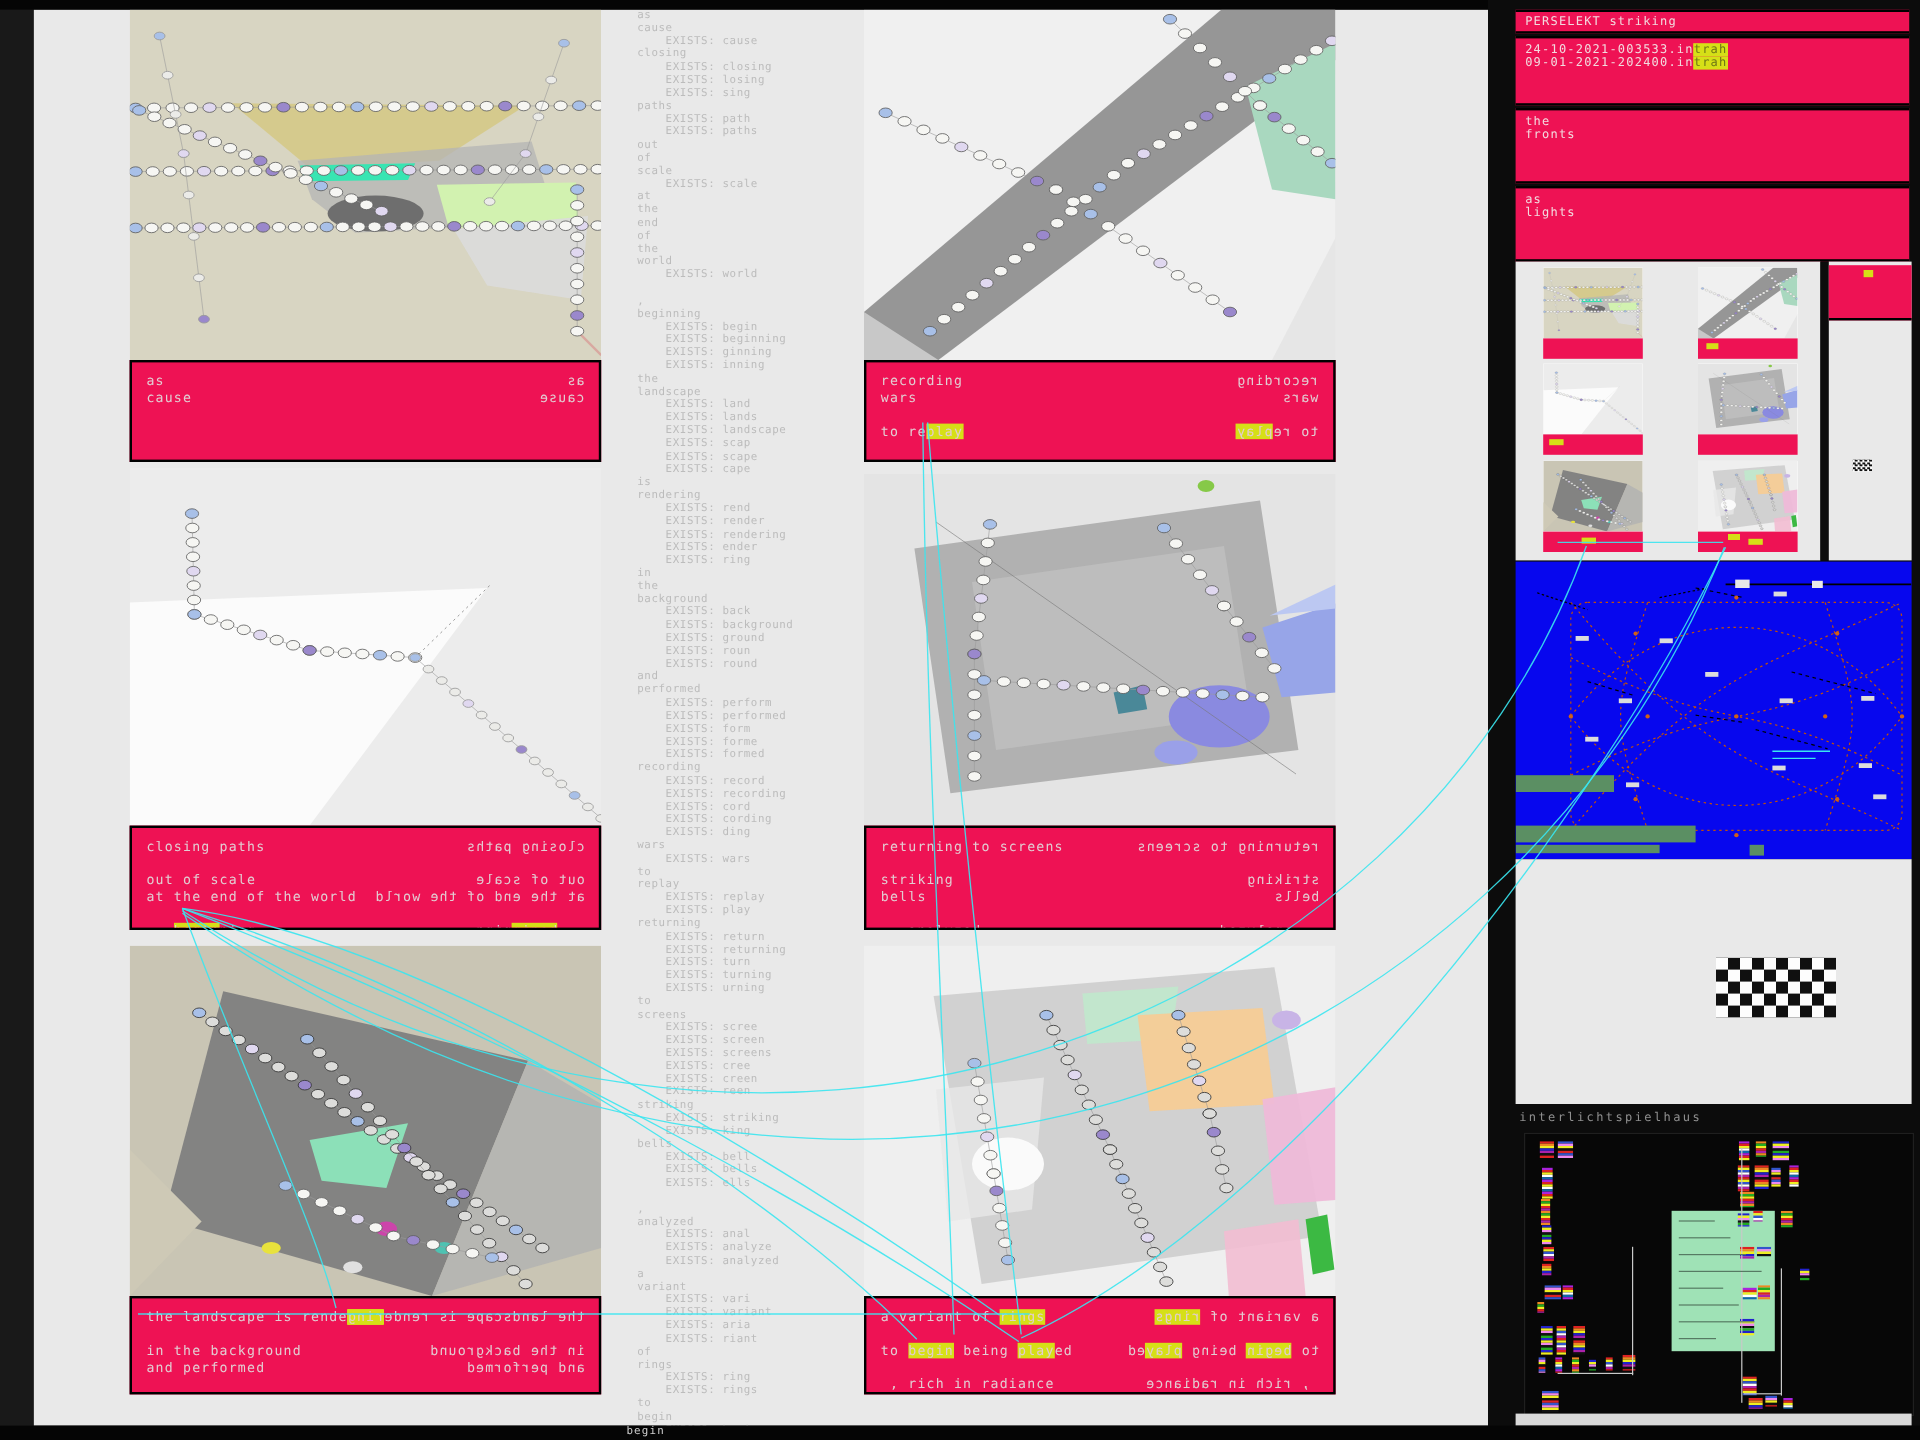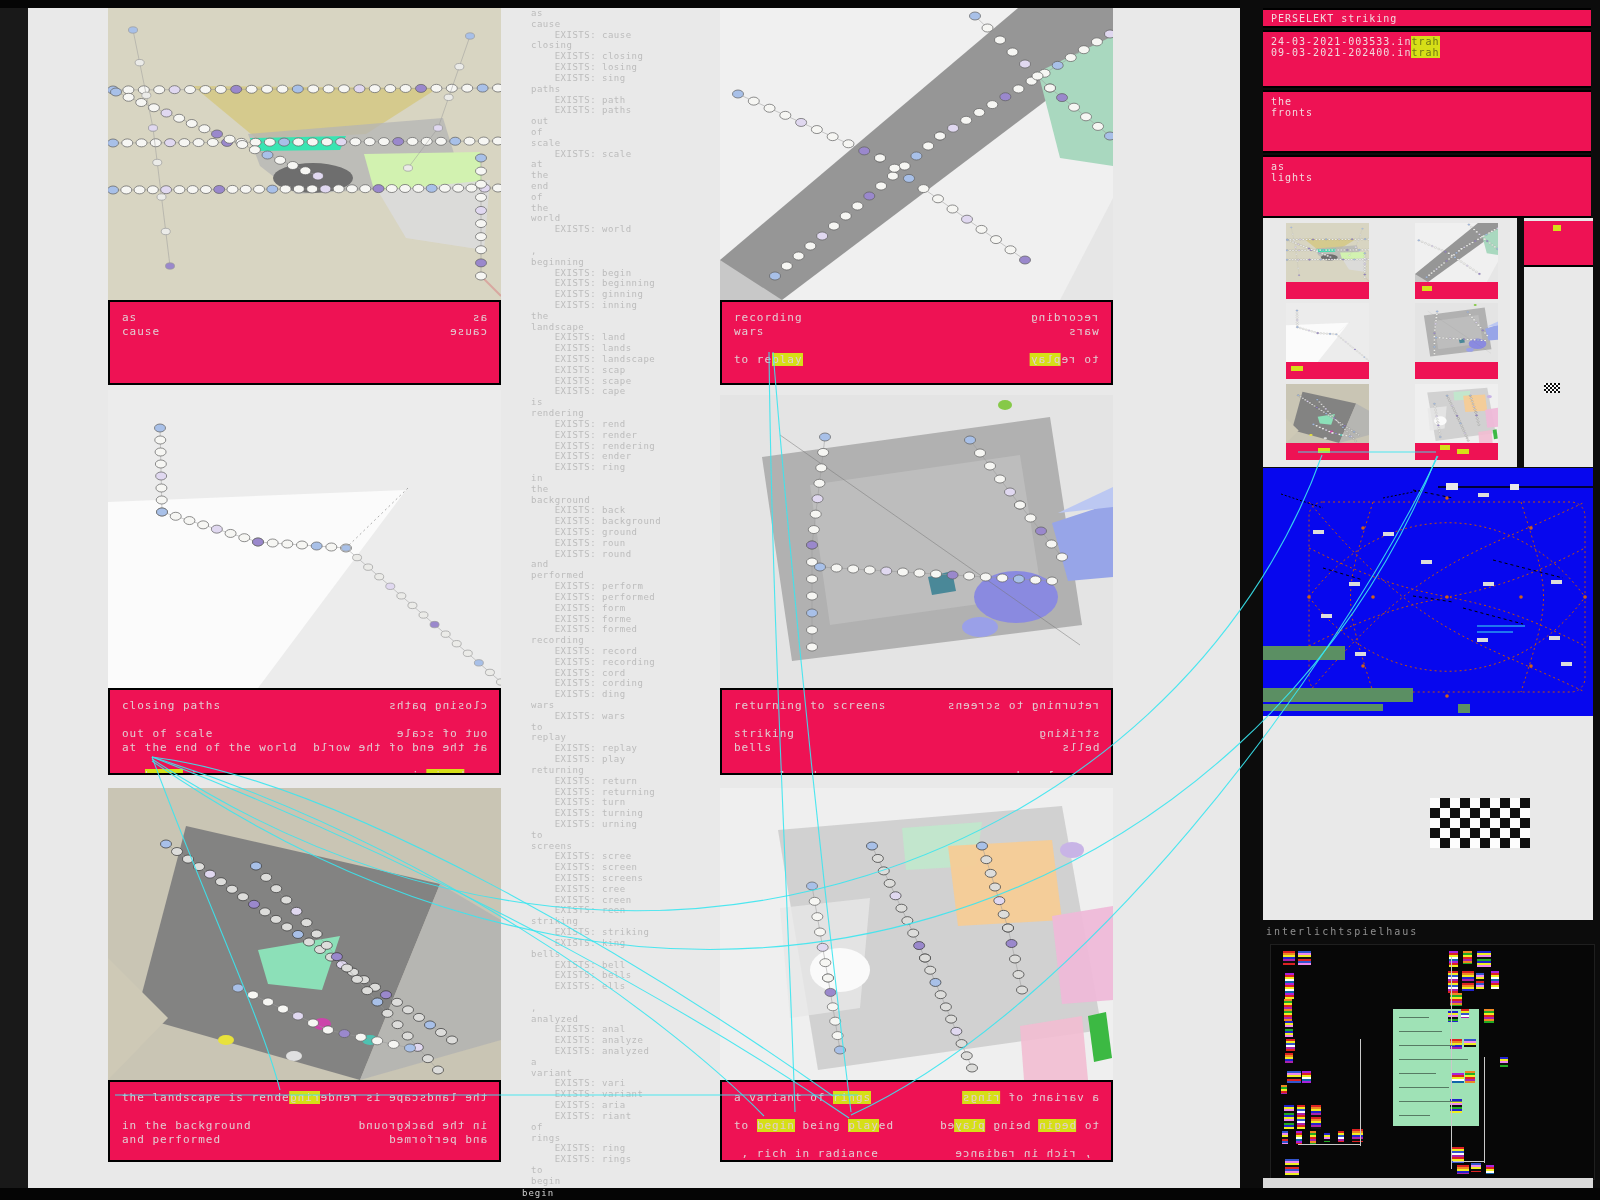--- a/index.html
+++ b/index.html
@@ -718,21 +718,21 @@
     EXISTS: rings
 to
 begin
     EXISTS: begin</pre>
 
   <div class="sidebar">
     <div class="sb-block" style="top:8px;height:20px">
       <div class="sb-text" style="top:3px">PERSELEKT striking</div>
     </div>
     <div class="sb-block" style="top:30px;height:58px">
-      <div class="sb-text" id="ts"><div><span>24-03-2021-003533.in</span><span class="hl" style="color:#6d7615">trah</span></div><div><span>09-03-2021-202400.in</span><span class="hl" style="color:#6d7615">trah</span></div></div>
+      <div class="sb-text" id="ts"><div><span>24-10-2021-003533.in</span><span class="hl" style="color:#6d7615">trah</span></div><div><span>09-01-2021-202400.in</span><span class="hl" style="color:#6d7615">trah</span></div></div>
     </div>
     <div class="sb-block" style="top:90px;height:63px">
       <div class="sb-text">the
 fronts</div>
     </div>
     <div class="sb-block" style="top:155px;height:63px">
       <div class="sb-text">as
 lights</div>
     </div>
 

